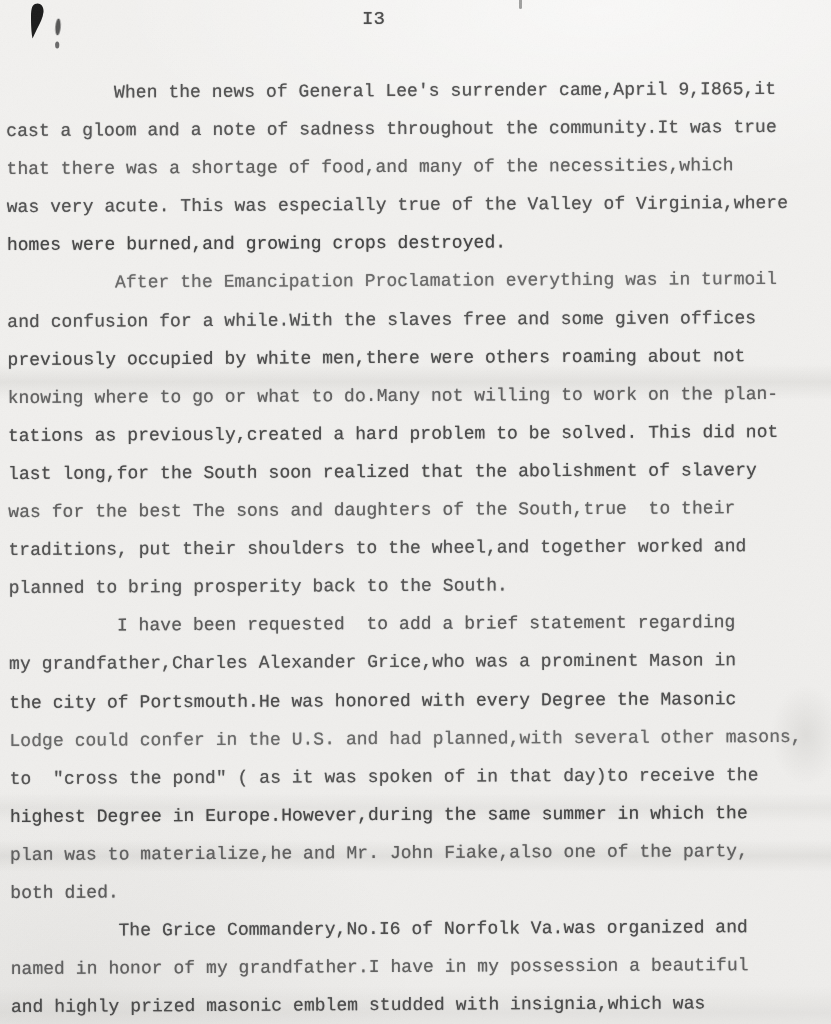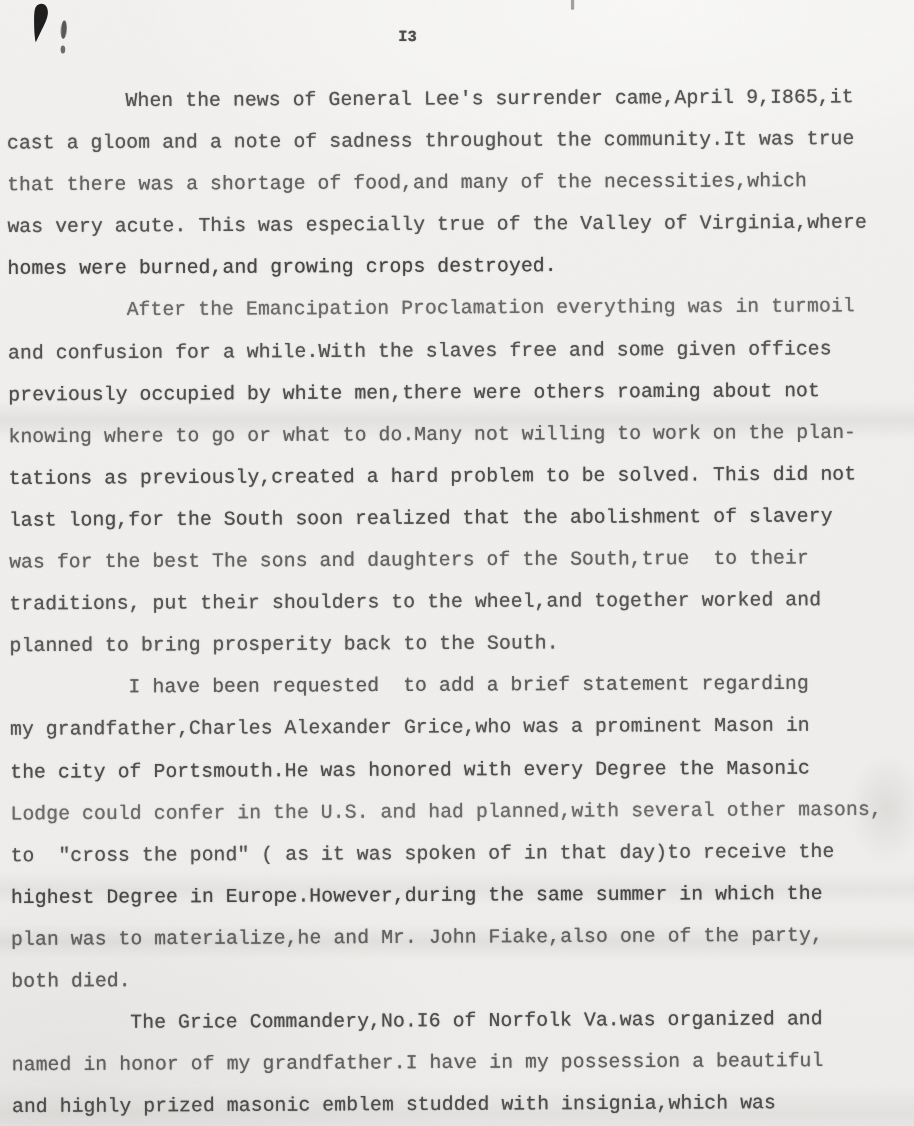--- a/index.html
+++ b/index.html
@@ -35,25 +35,24 @@
     background:radial-gradient(closest-side,rgba(110,108,102,0.13),rgba(110,108,102,0));
   }
   .edge-tick{
     position:absolute;left:519px;top:0;width:3px;height:9px;border-radius:0 0 2px 2px;
     background:#8a8a8a;opacity:.8;pointer-events:none;
   }
   .ink-blot{
     position:absolute;left:16px;top:0;pointer-events:none;
   }
   .page-number{
-    position:absolute;left:362px;top:23px;
-    font-size:14px;line-height:22px;
+    position:absolute;left:362px;top:8px;
+    font-size:19px;line-height:22px;
     color:var(--ink);
     text-shadow:0 0 1px rgba(70,70,70,0.85);
-    font-weight:bold;
   }
   .text-body{
     position:absolute;left:6px;top:74px;width:818px;
     transform:rotate(-0.3deg);
     transform-origin:0 0;
   }
   .line{
     height:38.1px;line-height:38.1px;
     font-size:18px;
     letter-spacing:0.05px;

